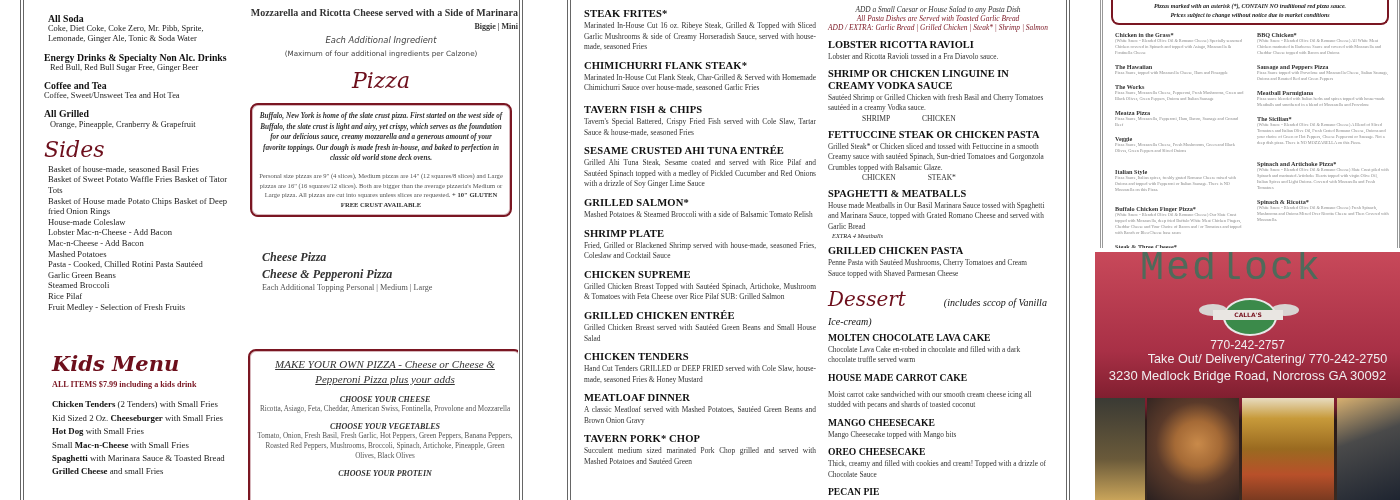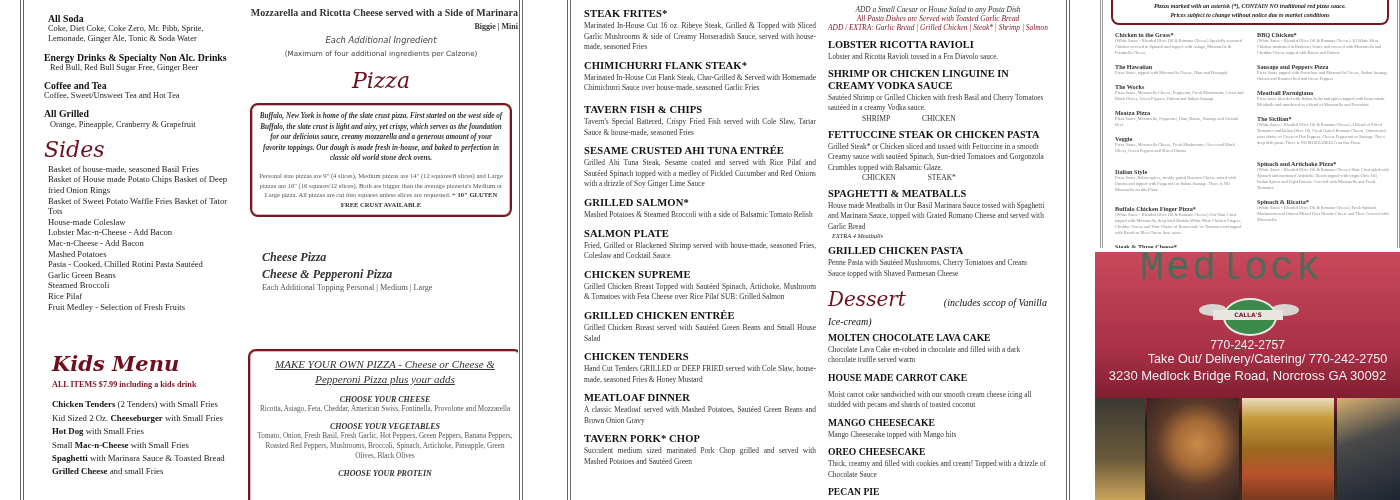--- a/index.html
+++ b/index.html
@@ -104,22 +104,22 @@
       <div>Coffee, Sweet/Unsweet Tea and Hot Tea</div>
     </div>
     <div class="drink-group" style="margin-left:-4px">
       <div class="drink-h">All Grilled</div>
       <div style="padding-left:6px">Orange, Pineapple, Cranberry &amp; Grapefruit</div>
     </div>
 
     <div class="sides-title script">Sides</div>
     <div class="sides-list">
       <div>Basket of house-made, seasoned Basil Fries</div>
+      <div>Basket of Sweet Potato Waffle Fries Basket of Tator Tots</div>
       <div>Basket of House made Potato Chips Basket of Deep fried Onion Rings</div>
-      <div>Basket of Sweet Potato Waffle Fries Basket of Tator Tots</div>
       <div>House-made Coleslaw</div>
       <div>Lobster Mac-n-Cheese - Add Bacon</div>
       <div>Mac-n-Cheese - Add Bacon</div>
       <div>Mashed Potatoes</div>
       <div>Pasta - Cooked, Chilled Rotini Pasta Sautéed</div>
       <div>Garlic Green Beans</div>
       <div>Steamed Broccoli</div>
       <div>Rice Pilaf</div>
       <div>Fruit Medley - Selection of Fresh Fruits</div>
     </div>
@@ -181,21 +181,21 @@
     </div>
   <div class="entree">
       <h4>SESAME CRUSTED AHI TUNA ENTRÉE</h4>
       <p>Grilled Ahi Tuna Steak, Sesame coated and served with Rice Pilaf and Sautéed Spinach topped with a medley of Pickled Cucumber and Red Onions with a drizzle of Soy Ginger Lime Sauce</p>
     </div>
   <div class="entree">
       <h4>GRILLED SALMON*</h4>
       <p>Mashed Potatoes &amp; Steamed Broccoli with a side of Balsamic Tomato Relish</p>
     </div>
   <div class="entree">
-      <h4>SALMON PLATE</h4>
+      <h4>SHRIMP PLATE</h4>
       <p>Fried, Grilled or Blackened Shrimp served with house-made, seasoned Fries, Coleslaw and Cocktail Sauce</p>
     </div>
   <div class="entree">
       <h4>CHICKEN SUPREME</h4>
       <p>Grilled Chicken Breast Topped with Sautéed Spinach, Artichoke, Mushroom &amp; Tomatoes with Feta Cheese over Rice Pilaf     SUB: Grilled Salmon</p>
     </div>
   <div class="entree">
       <h4>GRILLED CHICKEN ENTRÉE</h4>
       <p>Grilled Chicken Breast served with Sautéed Green Beans and Small House Salad</p>
     </div>

